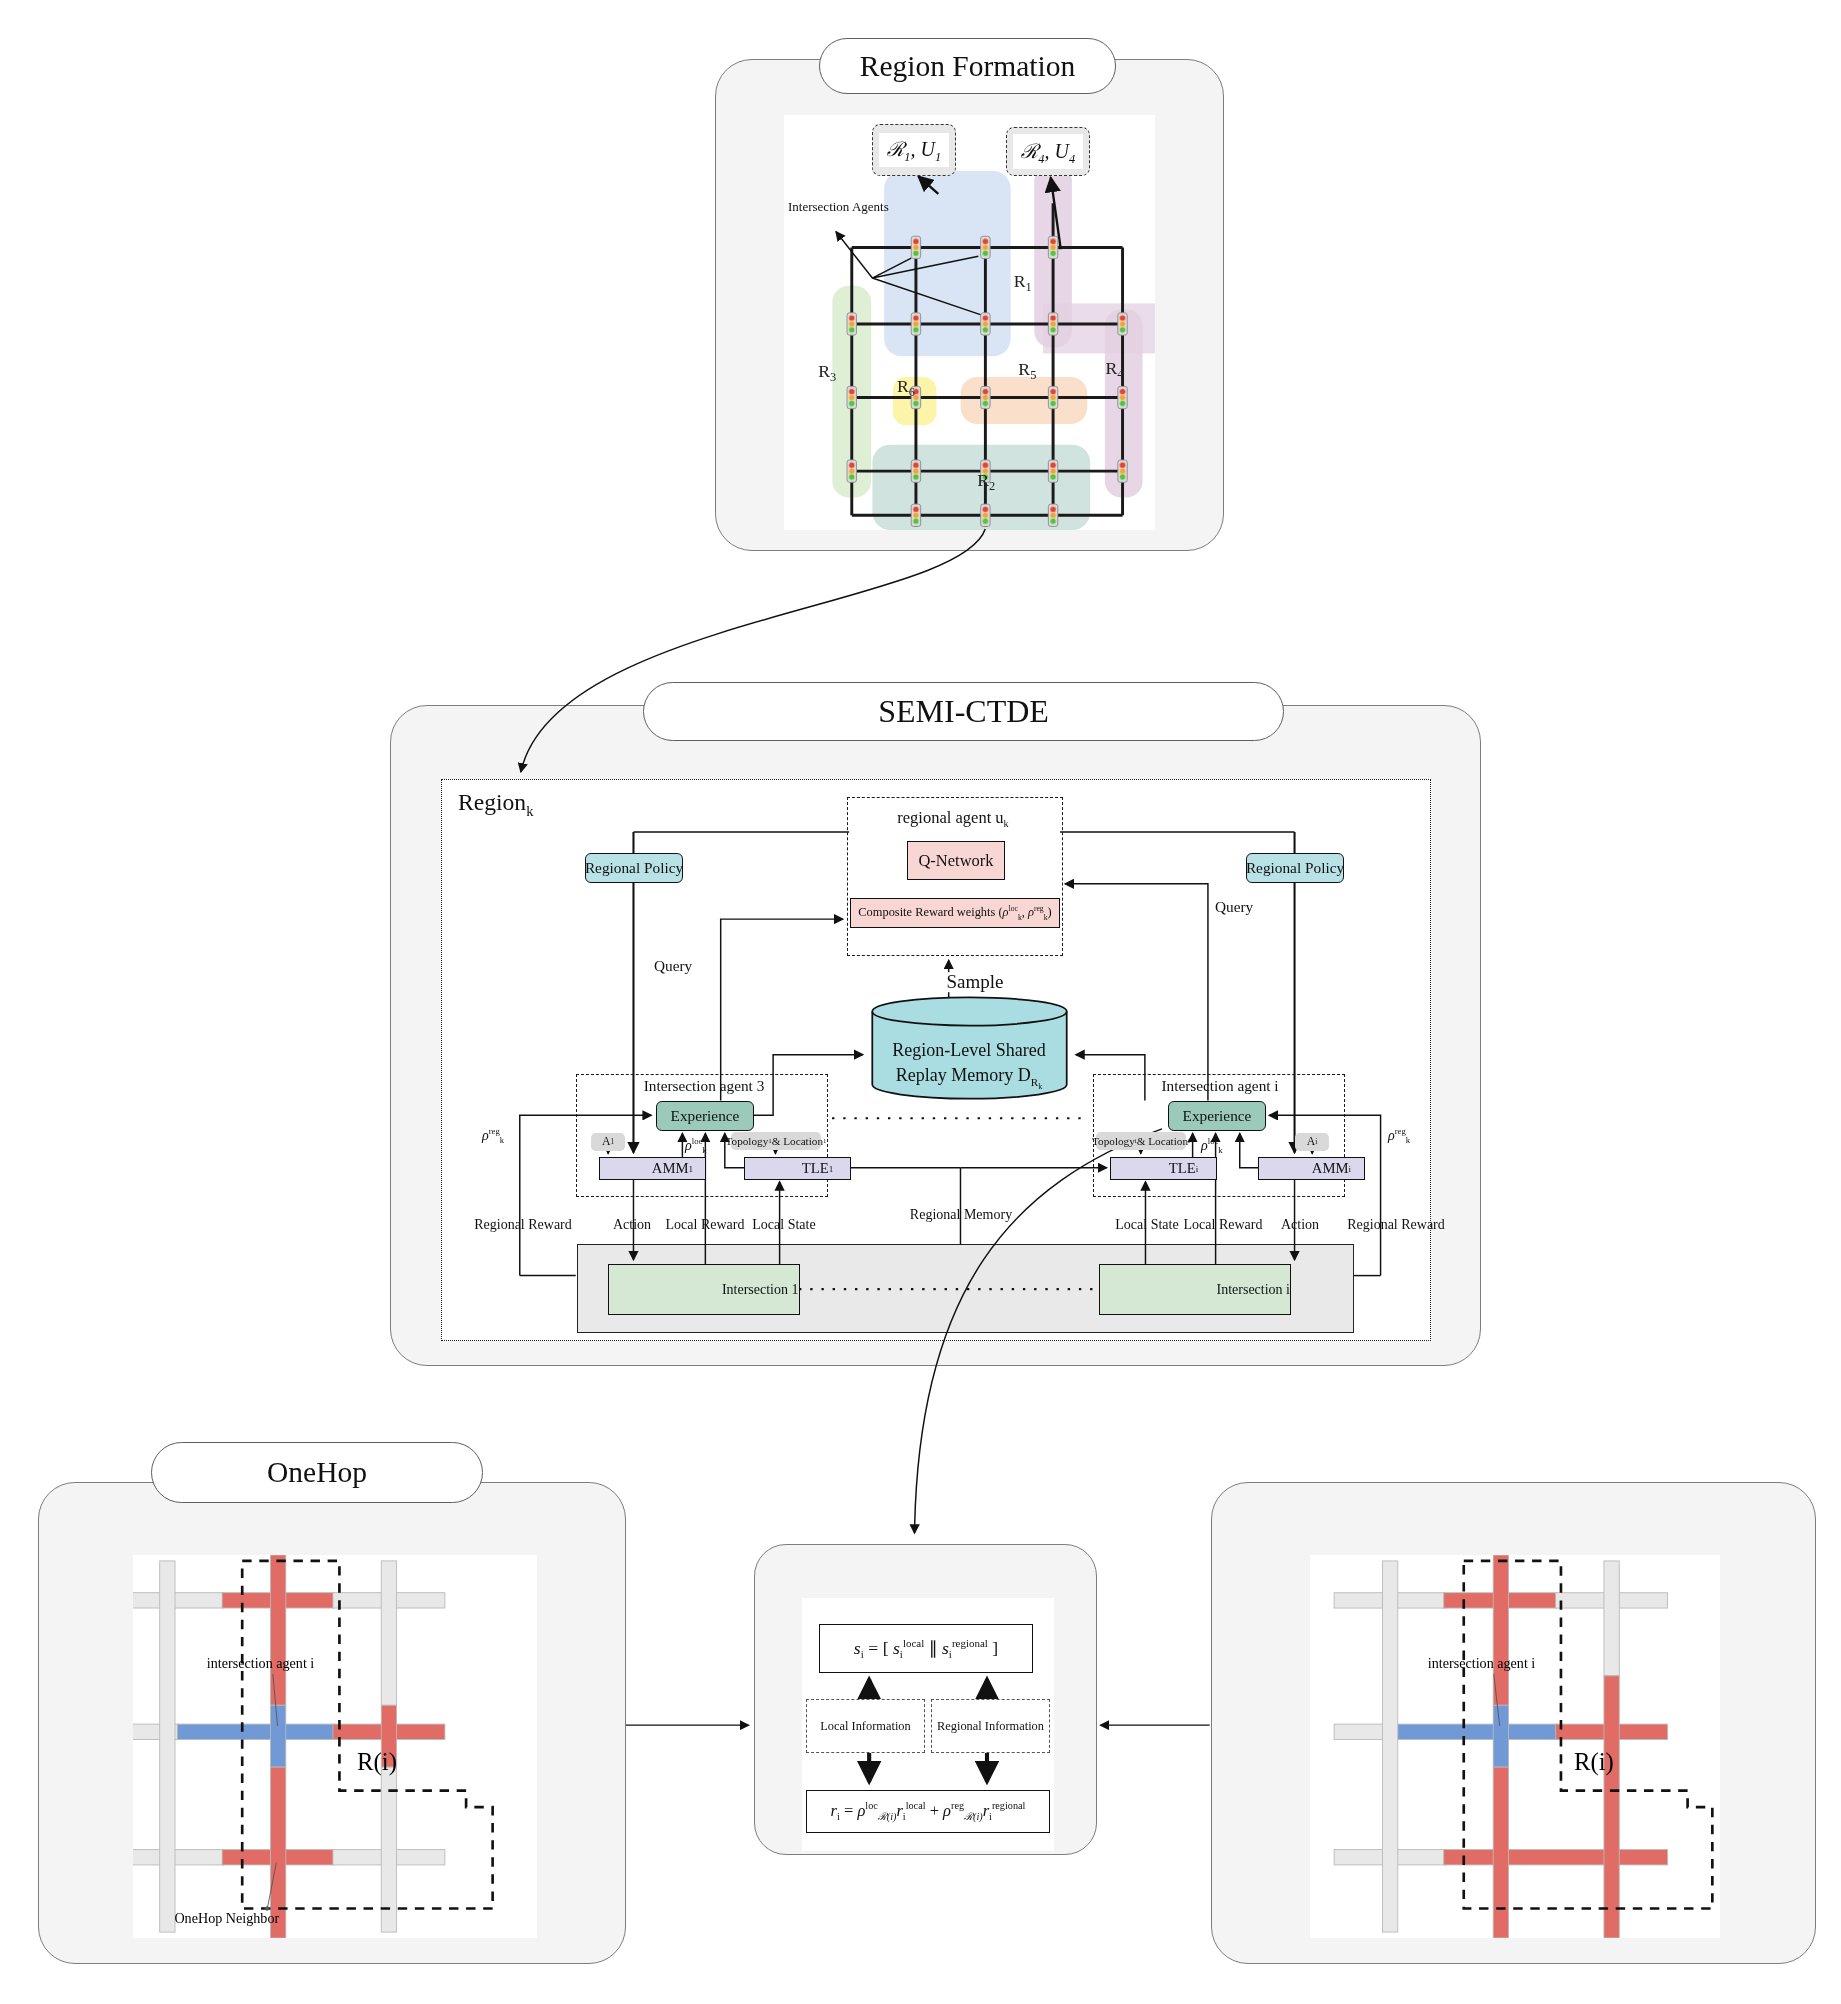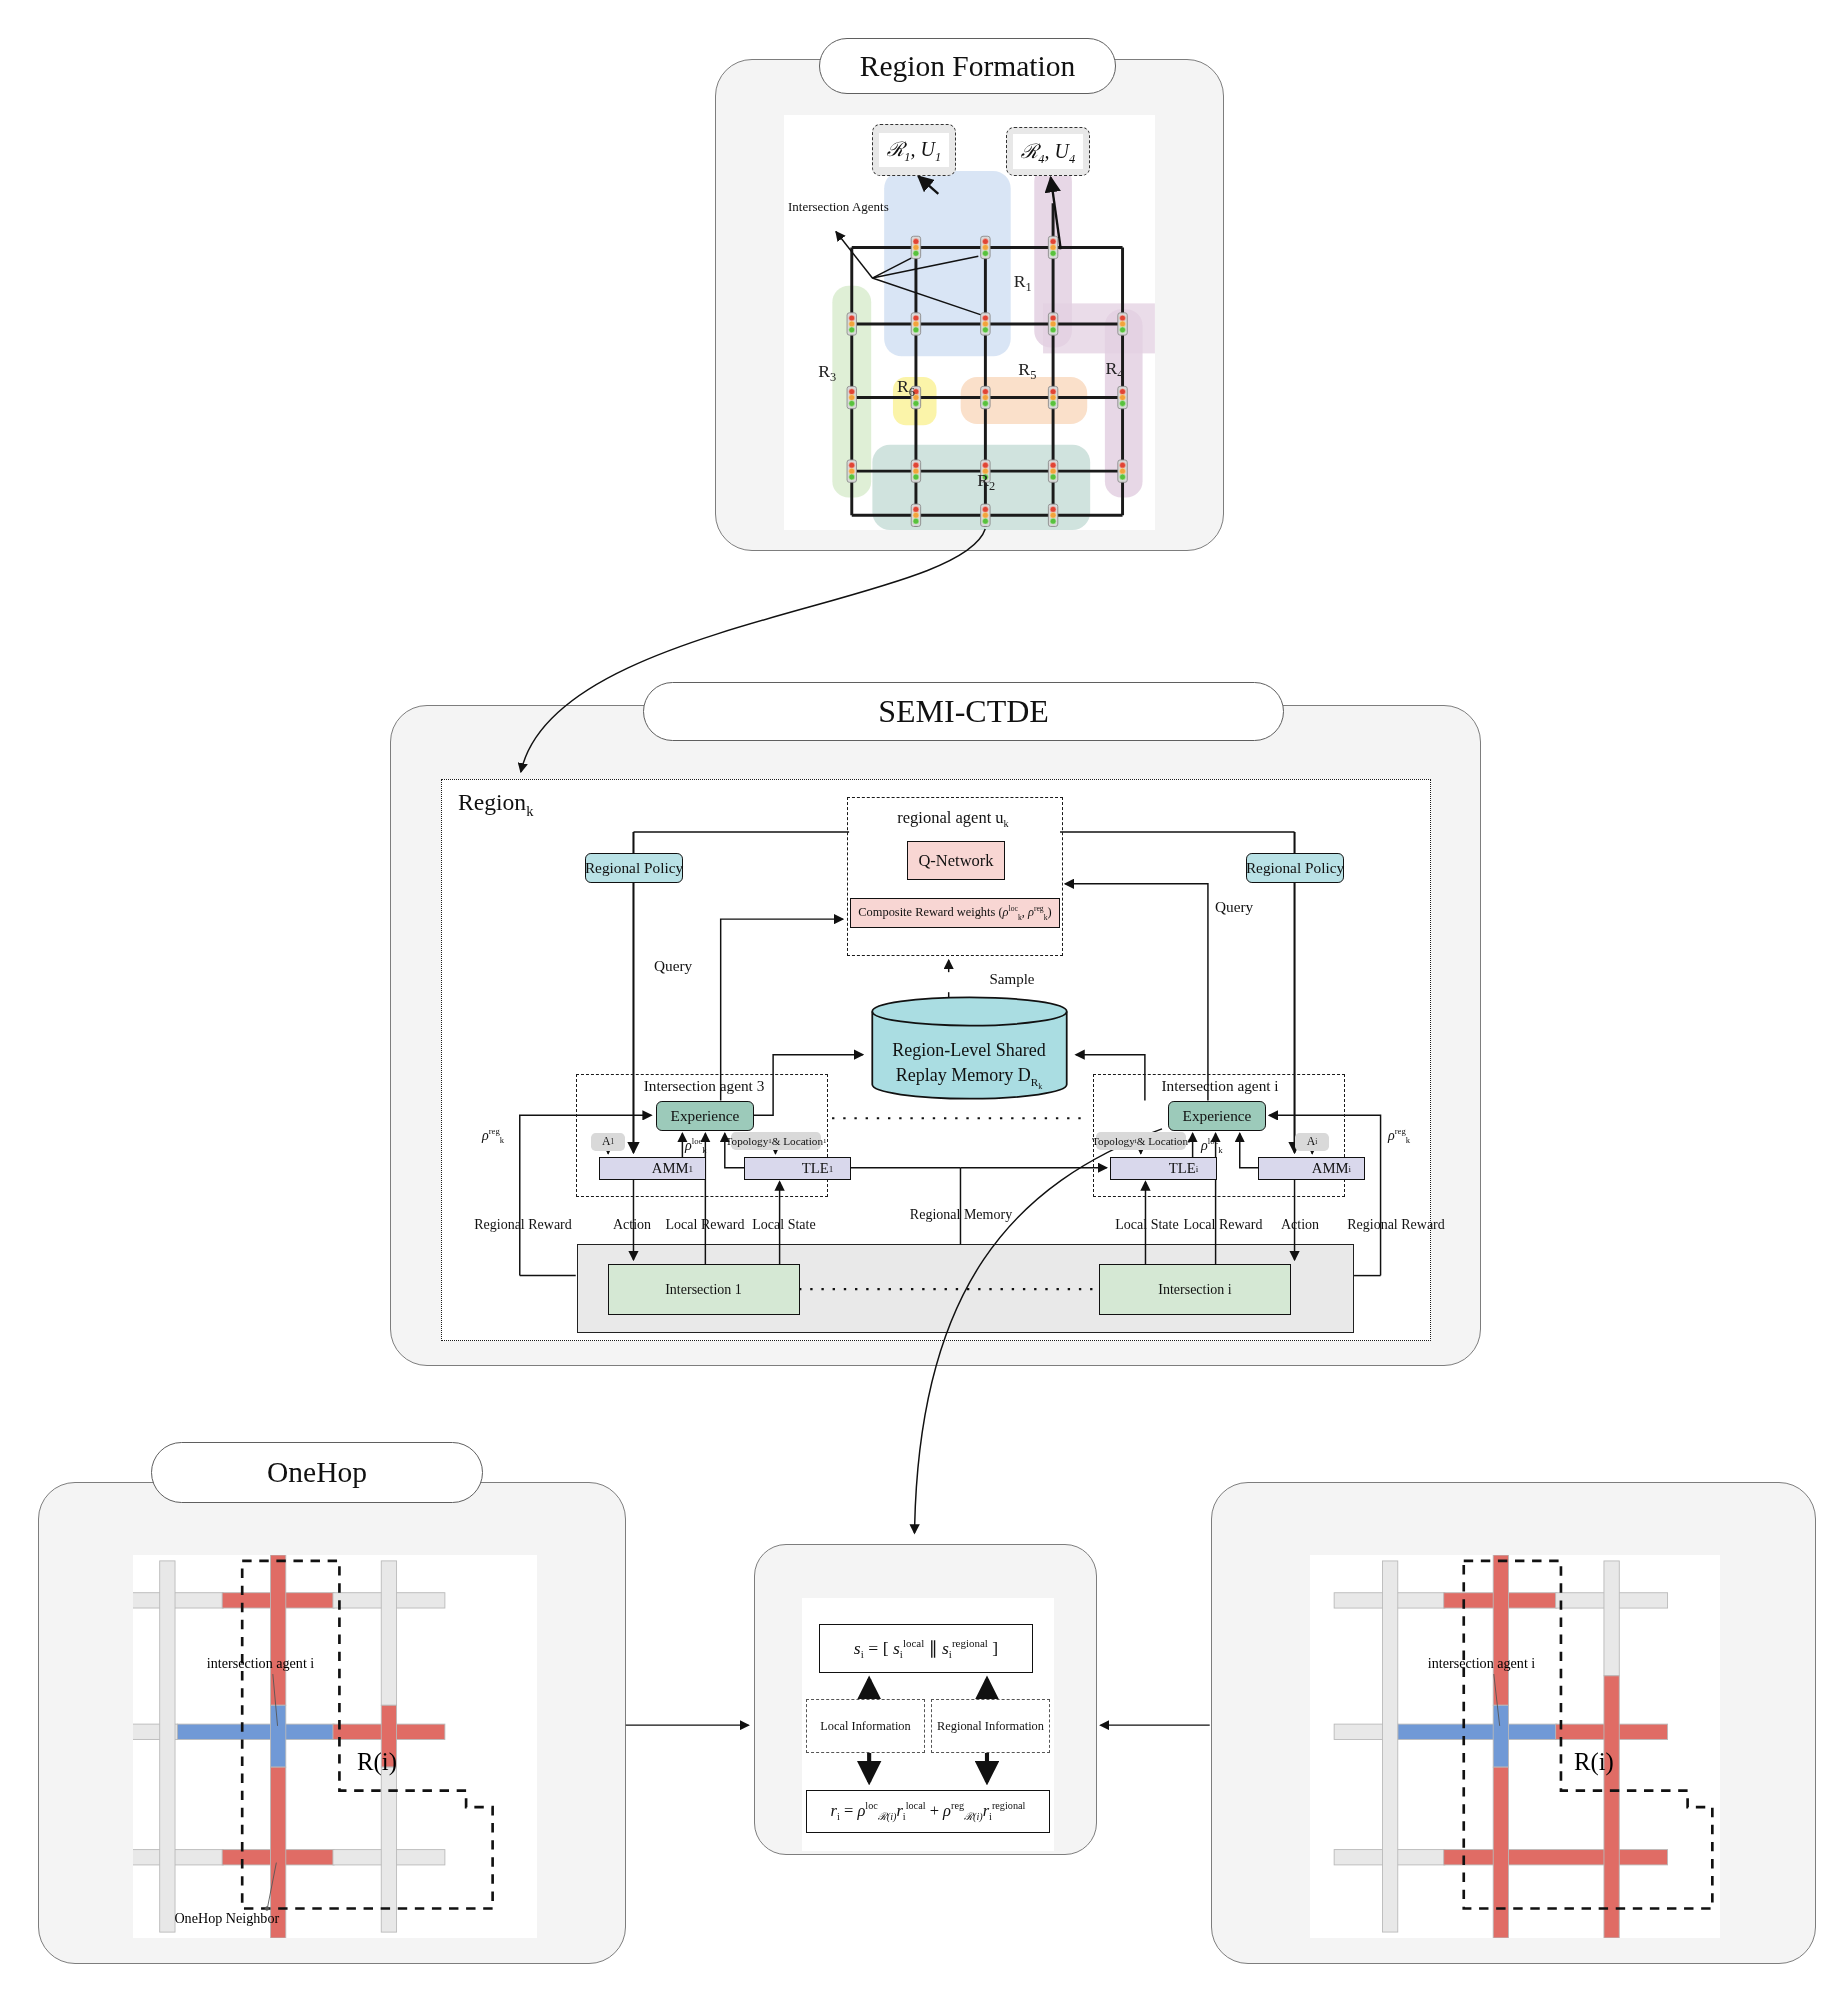--- a/index.html
+++ b/index.html
@@ -13,21 +13,21 @@
   .lbl{position:absolute;z-index:3;white-space:nowrap;}
   .ctr{transform:translateX(-50%);}
   .bx{position:absolute;z-index:3;border:1.5px solid #111;display:flex;align-items:center;
       justify-content:center;white-space:nowrap;}
   .pink{background:#f8d6d3;}
   .cyan{background:#b9e2e6;border-radius:5.9px;}
   .teal{background:#9ccaba;border-radius:5.9px;}
   .lav{background:#d9d8ec;padding-left:40px;}
   .chip{background:#d9d9d9;border:none;border-radius:4.7px;font-size:11.2px;z-index:3;}
   .greenbox{background:#d5e8d4;border:1.5px solid #111;position:absolute;display:flex;
-            align-items:center;justify-content:center;font-size:14px;}
+            align-items:center;justify-content:flex-end;font-size:14px;}
   .dashbox{position:absolute;border:1.8px dashed #1a1a1a;z-index:3;}
   .dotbox{position:absolute;border:1.8px dotted #1a1a1a;background:#fff;z-index:1;}
   .graybar{position:absolute;background:#e9e9e9;border:1.5px solid #222;z-index:1;}
   .rbox{position:absolute;border:1.8px dashed #333;border-radius:8.2px;background:#e8e8e8;z-index:3;
         display:flex;align-items:center;justify-content:center;}
   .rbox .inner{background:#fff;padding:2.4px 8.2px;font-size:20px;font-style:italic;text-align:center;}
   sub{font-size:.62em;} sup{font-size:.62em;}
   .sub2{font-size:.72em;vertical-align:-.35em;}
   svg{position:absolute;z-index:2;}
   svg text{font-family:"Liberation Serif",serif;}
@@ -161,21 +161,21 @@
 
   <div class="bx cyan" style="left:585px;top:853px;width:96px;height:28px;font-size:15.3px;">
       <span>Regional Policy</span>
     </div>
   <div class="bx cyan" style="left:1246px;top:853px;width:96px;height:28px;font-size:15.3px;">
       <span>Regional Policy</span>
     </div>
 
   <div class="lbl" style="left:654px;top:957px;font-size:15.3px;"><span>Query</span></div>
   <div class="lbl" style="left:1215px;top:898px;font-size:15.3px;"><span>Query</span></div>
-  <div class="lbl ctr" style="left:1012px;top:971px;font-size:15px;"><span>Sample</span></div>
+  <div class="lbl ctr" style="left:975px;top:971px;font-size:19px;"><span>Sample</span></div>
 
   <svg style="left:871px;top:995px;z-index:3;" width="197" height="109" viewBox="0 0 334 185">
     <path d="M2,28 L2,152 A165,24 0 0 0 332,152 L332,28" fill="#aadde2" stroke="#111" stroke-width="3"></path>
     <ellipse cx="167" cy="28" rx="165" ry="24" fill="#aadde2" stroke="#111" stroke-width="3"></ellipse>
   </svg>
   <div class="lbl ctr" style="left:969px;top:1038px;font-size:18px;text-align:center;line-height:25px;">
     <span>Region-Level Shared</span><br>
     <span>Replay Memory D</span><sub><span>R</span><span class="sub2">k</span></sub>
   </div>
 

